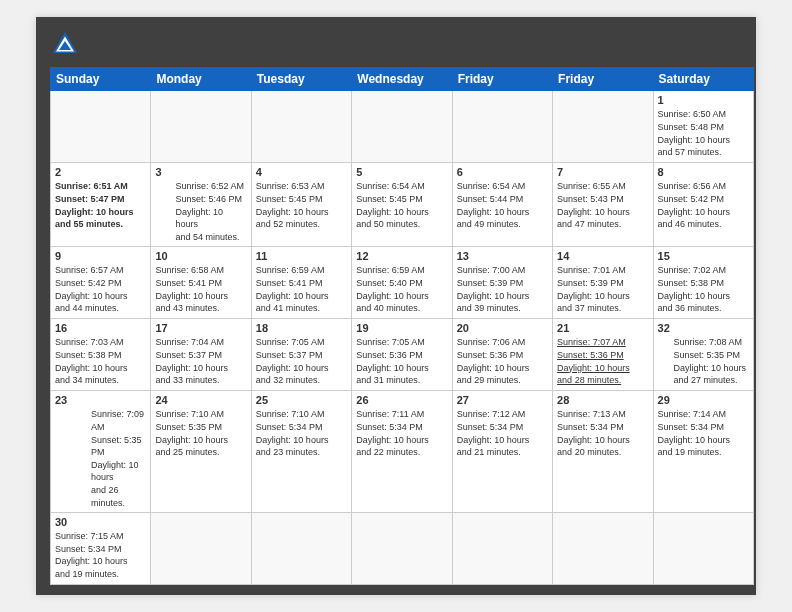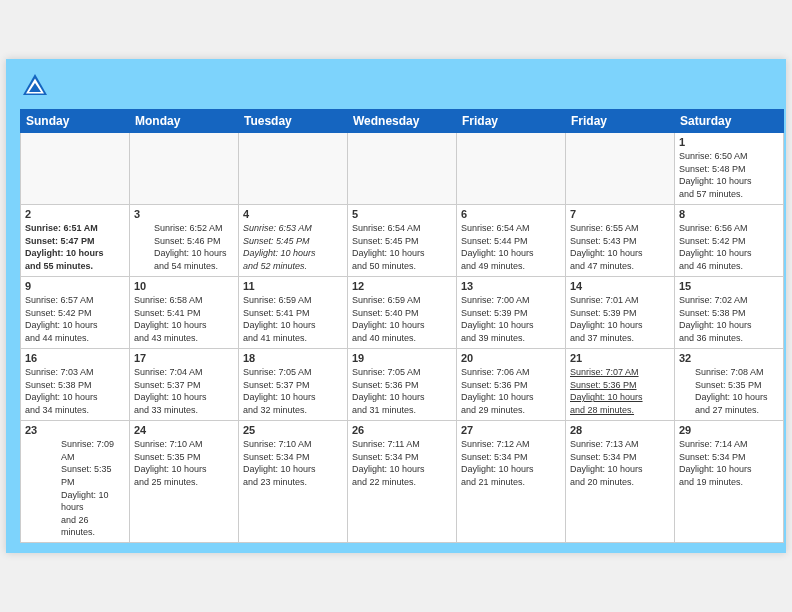--- a/index.html
+++ b/index.html
@@ -7,22 +7,22 @@
       font-family: Arial, sans-serif;
       background: #f0f0f0;
       display: flex;
       justify-content: center;
       align-items: center;
       width: 792px;
       height: 612px;
       overflow: hidden;
     }
     .calendar-container {
-      background: #7dd3fc;
-      width: 780px;
+      background: #404040;
+      width: 720px;
       padding: 12px 2px 10px 14px;
       box-shadow: 0 0 8px rgba(0,0,0,0.15);
     }
     .header {
       display: flex;
       justify-content: space-between;
       align-items: flex-start;
       margin-bottom: 8px;
     }
     .logo {
@@ -156,21 +156,21 @@
           </td>
           <td>
             <span class="day-number">3</span>
             <div class="day-info" style="white-space: pre-line; margin-left: 20px;">Sunrise: 6:52 AM
 Sunset: 5:46 PM
 Daylight: 10 hours
 and 54 minutes.</div>
           </td>
           <td>
             <span class="day-number">4</span>
-            <div class="day-info" style="white-space: pre-line; font-style: italic;">Sunrise: 6:53 AM
+            <div class="day-info" style="white-space: pre-line;">Sunrise: 6:53 AM
 Sunset: 5:45 PM
 Daylight: 10 hours
 and 52 minutes.</div>
           </td>
           <td>
             <span class="day-number">5</span>
             <div class="day-info" style="white-space: pre-line;">Sunrise: 6:54 AM
 Sunset: 5:45 PM
 Daylight: 10 hours
 and 50 minutes.</div>
@@ -342,16 +342,31 @@
 Daylight: 10 hours
 and 20 minutes.</div>
           </td>
           <td>
             <span class="day-number">29</span>
             <div class="day-info" style="white-space: pre-line;">Sunrise: 7:14 AM
 Sunset: 5:34 PM
 Daylight: 10 hours
 and 19 minutes.</div>
           </td>
+        </tr>
+        <tr class="last-row">
+          <td>
+            <span class="day-number">30</span>
+            <div class="day-info" style="white-space: pre-line;">Sunrise: 7:15 AM
+Sunset: 5:34 PM
+Daylight: 10 hours
+and 19 minutes.</div>
+          </td>
+          <td class="empty"></td>
+          <td class="empty"></td>
+          <td class="empty"></td>
+          <td class="empty"></td>
+          <td class="empty"></td>
+          <td class="empty"></td>
         </tr>
       </tbody>
   </table>
 </div>
 
 </body></html>

